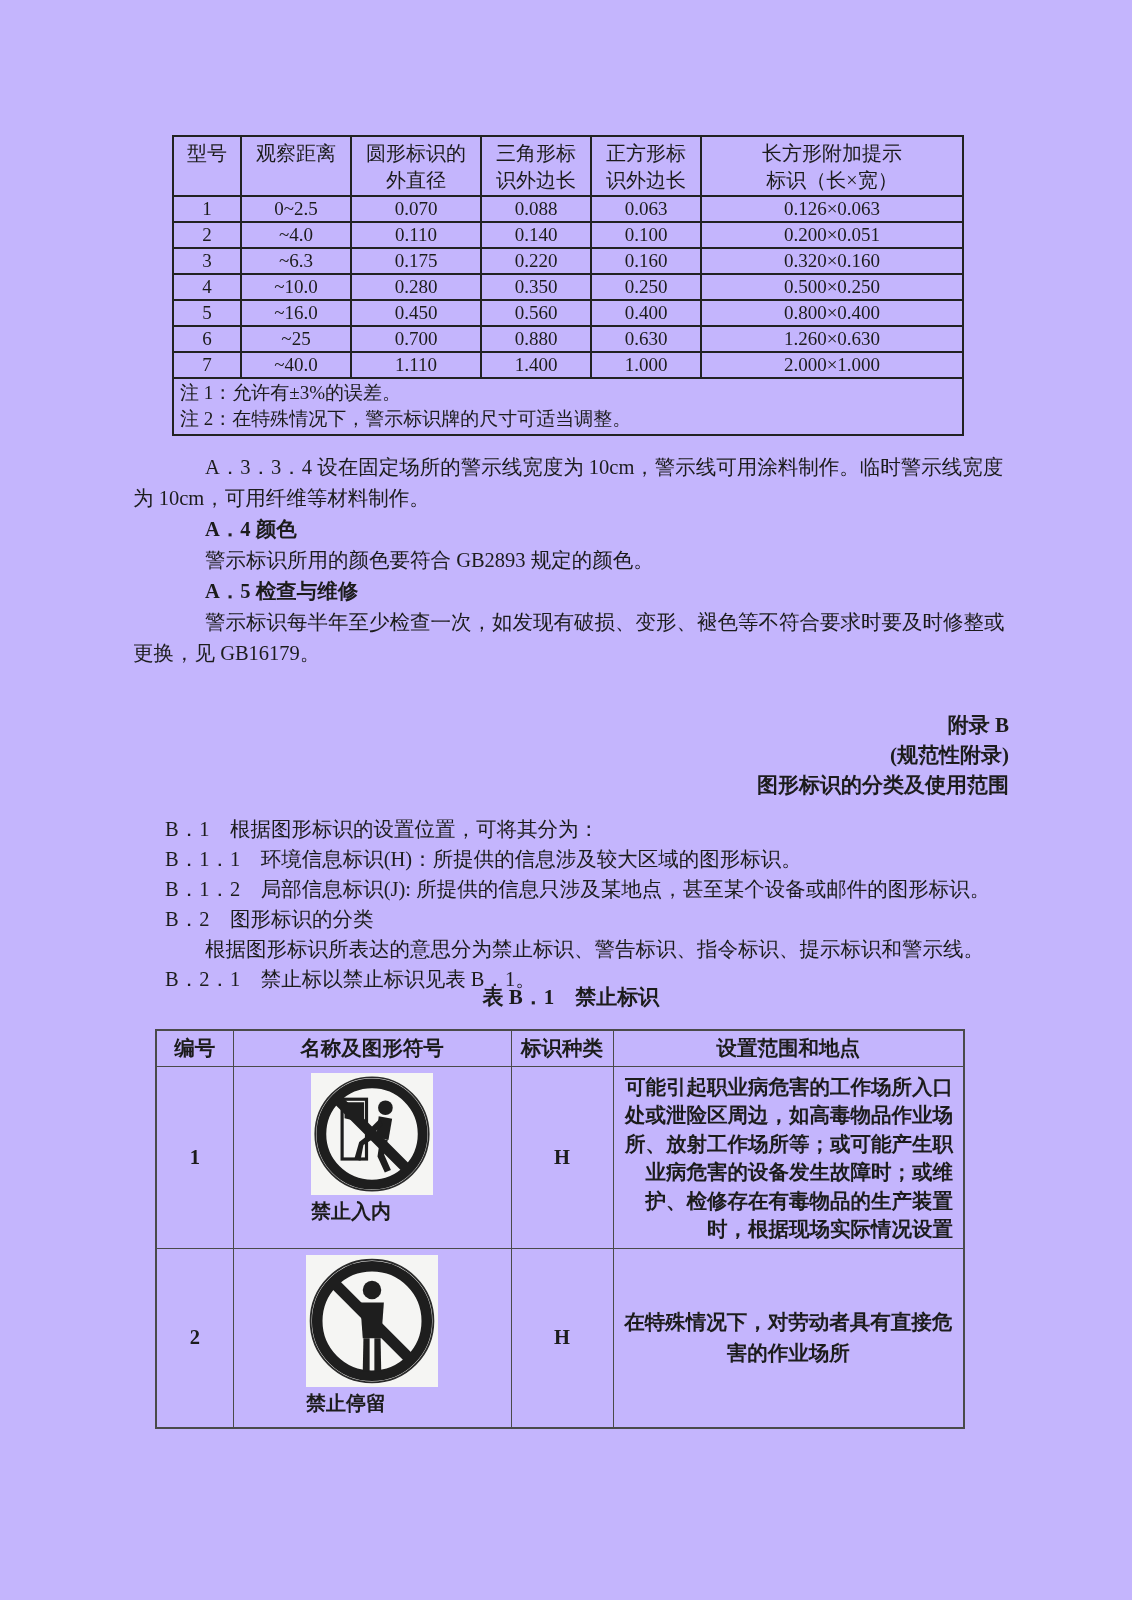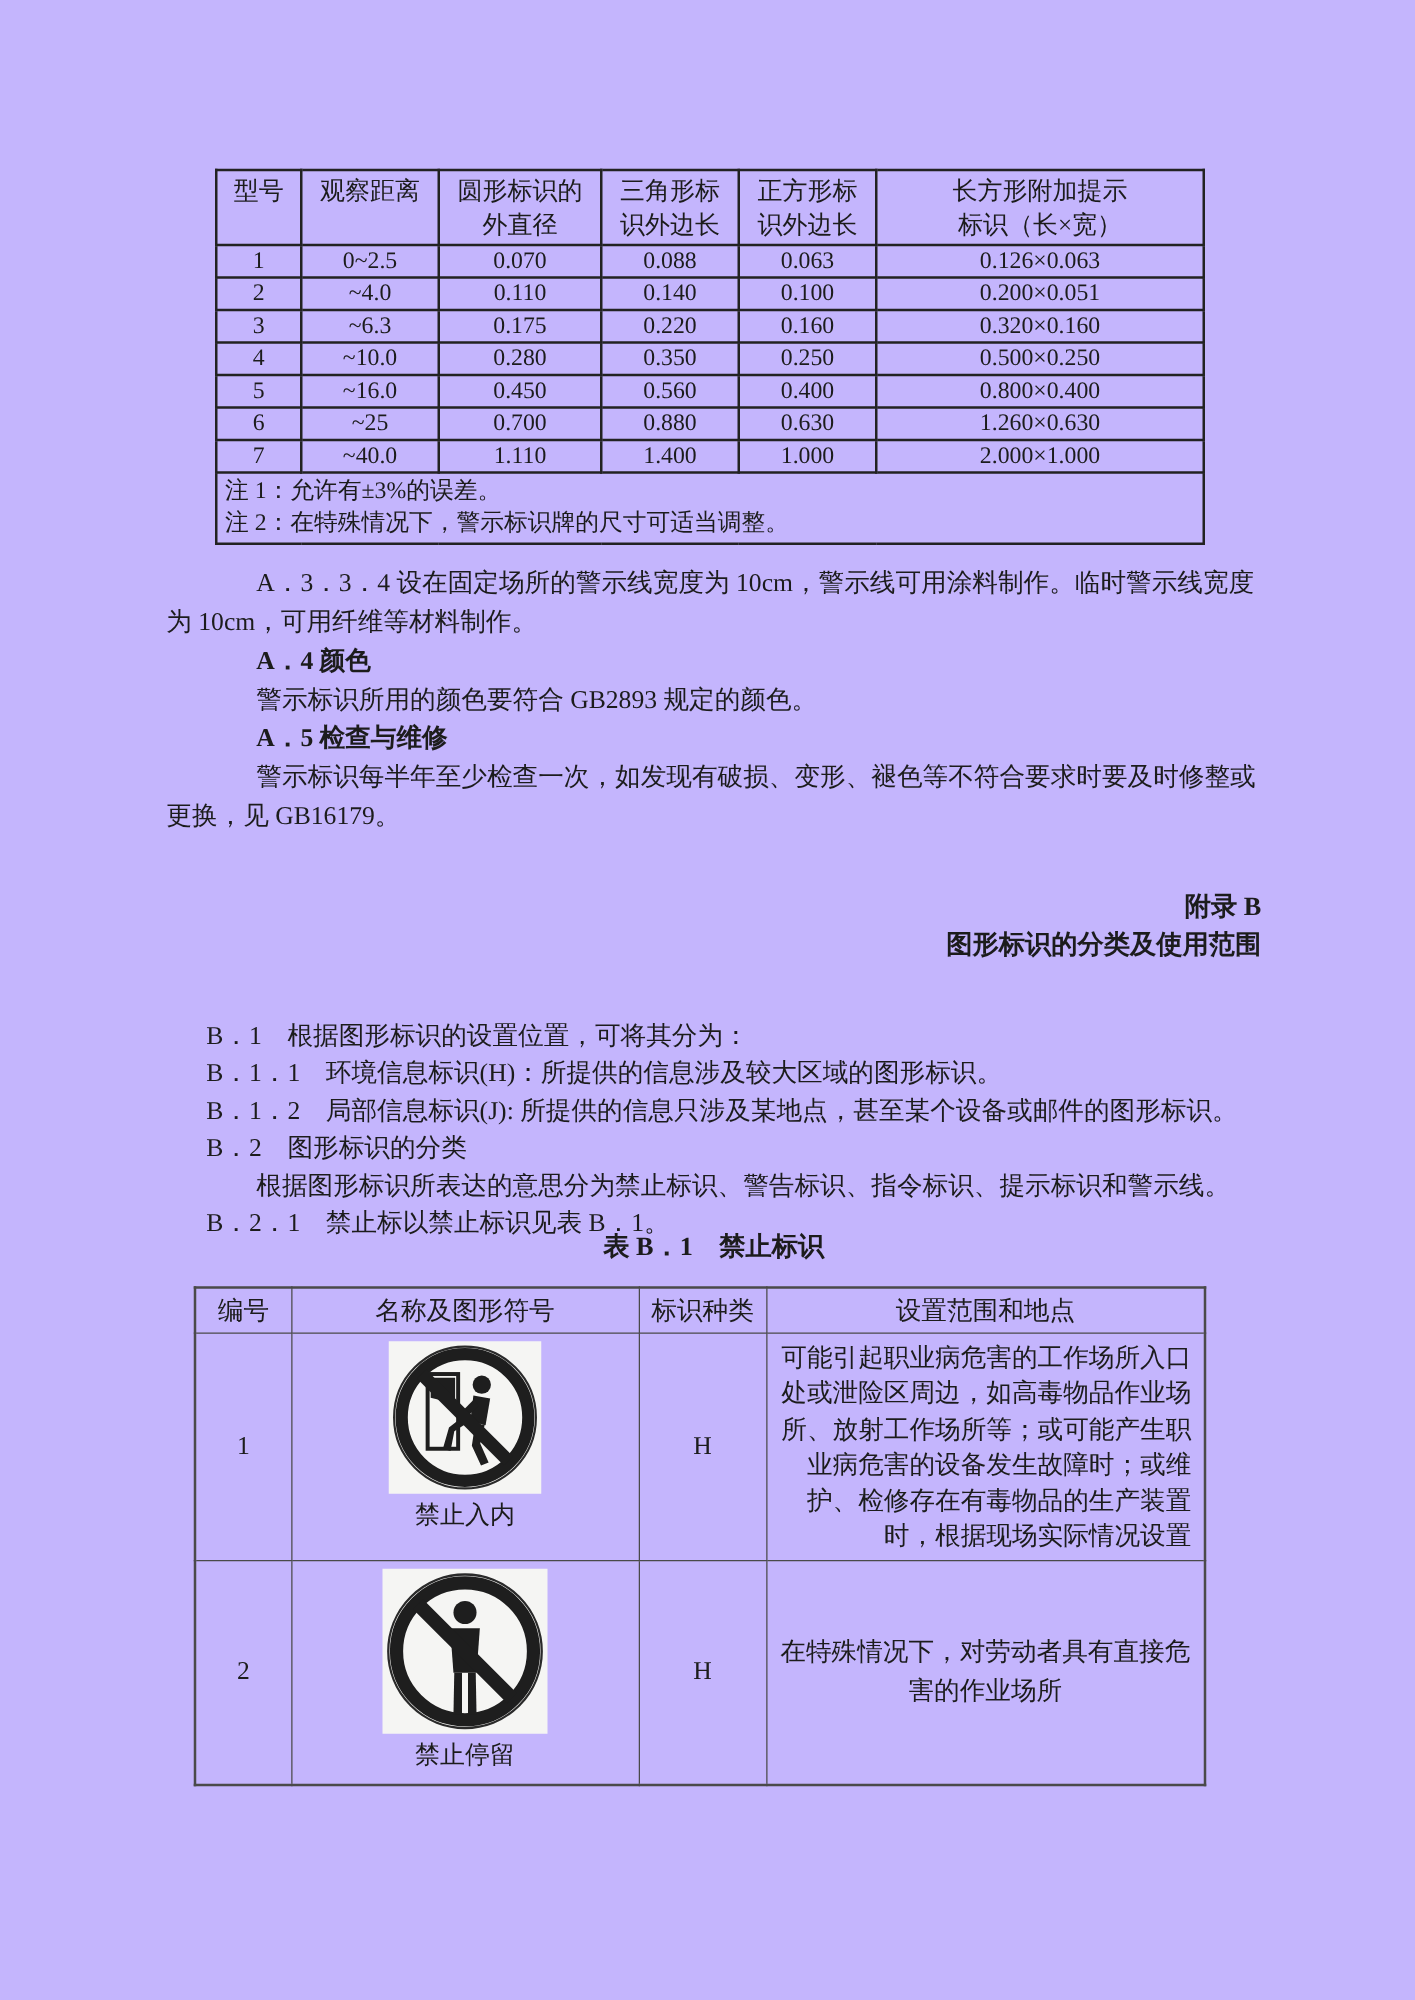--- a/index.html
+++ b/index.html
@@ -76,41 +76,41 @@
 
   
   table.sign-table {
     position:absolute; left:155px; top:1029px; width:808px;
     border-collapse:collapse;
     border:2px solid #4a4a4a;
     table-layout:fixed;
   }
   table.sign-table th, table.sign-table td {
     border:1.5px solid #4a4a4a;
-    font-weight:normal;
+    font-weight:bold;
     font-size:20.5px;
   }
   table.sign-table th { height:36px; text-align:center; }
   .col-b0{width:77px;} .col-b1{width:278px;} .col-b2{width:102px;} .col-b3{width:351px;}
   td.num-cell, td.type-cell { text-align:center; vertical-align:middle; }
   td.sign-cell { text-align:center; vertical-align:top; padding-top:6px; }
   td.loc-cell-top {
     vertical-align:top; text-align:right;
     padding:6px 10px 4px 10px;
     line-height:28.5px; font-size:20.5px;
   }
   td.loc-cell-mid {
     vertical-align:middle; text-align:center;
     padding:4px 10px;
     line-height:31px; font-size:20.5px;
   }
   tr.sign-row-1 { height:172px; }
   tr.sign-row-2 { height:180px; }
   .sign-figure { display:inline-block; }
-  .sign-label { display:block; text-align:center; font-size:20px; margin-top:3px; }
+  .sign-label { display:block; text-align:left; font-size:20px; margin-top:3px; }
   .sign-svg { background:#f5f5f3; display:block; margin:0 auto; }
 </style>
 </head>
 <body>
 
 <div class="page">
 
   <table class="size-table">
     <colgroup>
       <col class="col-a0">
@@ -217,20 +217,21 @@
   <div class="section-a">
     <div class="para-indent">A．3．3．4 设在固定场所的警示线宽度为 10cm，警示线可用涂料制作。临时警示线宽度为 10cm，可用纤维等材料制作。</div>
     <div class="heading-indent">A．4 颜色</div>
     <div class="para-indent">警示标识所用的颜色要符合 GB2893 规定的颜色。</div>
     <div class="heading-indent">A．5 检查与维修</div>
     <div class="para-indent">警示标识每半年至少检查一次，如发现有破损、变形、褪色等不符合要求时要及时修整或更换，见 GB16179。</div>
   </div>
 
   <div class="appendix-title">
     <div>附录 B</div>
+    <div>(规范性附录)</div>
     <div>图形标识的分类及使用范围</div>
   </div>
 
   <div class="section-b">
     <div class="line">B．1　根据图形标识的设置位置，可将其分为：</div>
     <div class="line">B．1．1　环境信息标识(H)：所提供的信息涉及较大区域的图形标识。</div>
     <div class="line">B．1．2　局部信息标识(J): 所提供的信息只涉及某地点，甚至某个设备或邮件的图形标识。</div>
     <div class="line">B．2　图形标识的分类</div>
     <div class="line indented">根据图形标识所表达的意思分为禁止标识、警告标识、指令标识、提示标识和警示线。</div>
     <div class="line">B．2．1　禁止标以禁止标识见表 B．1。</div>

